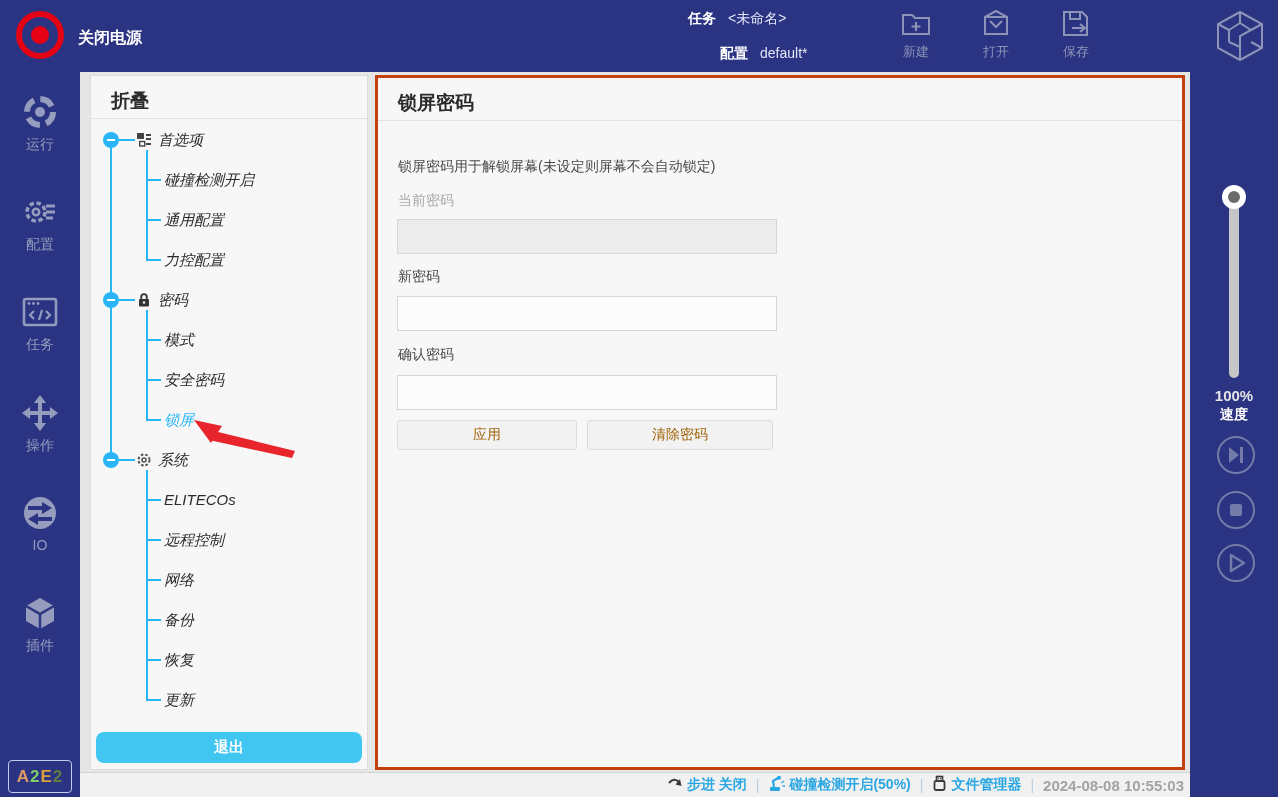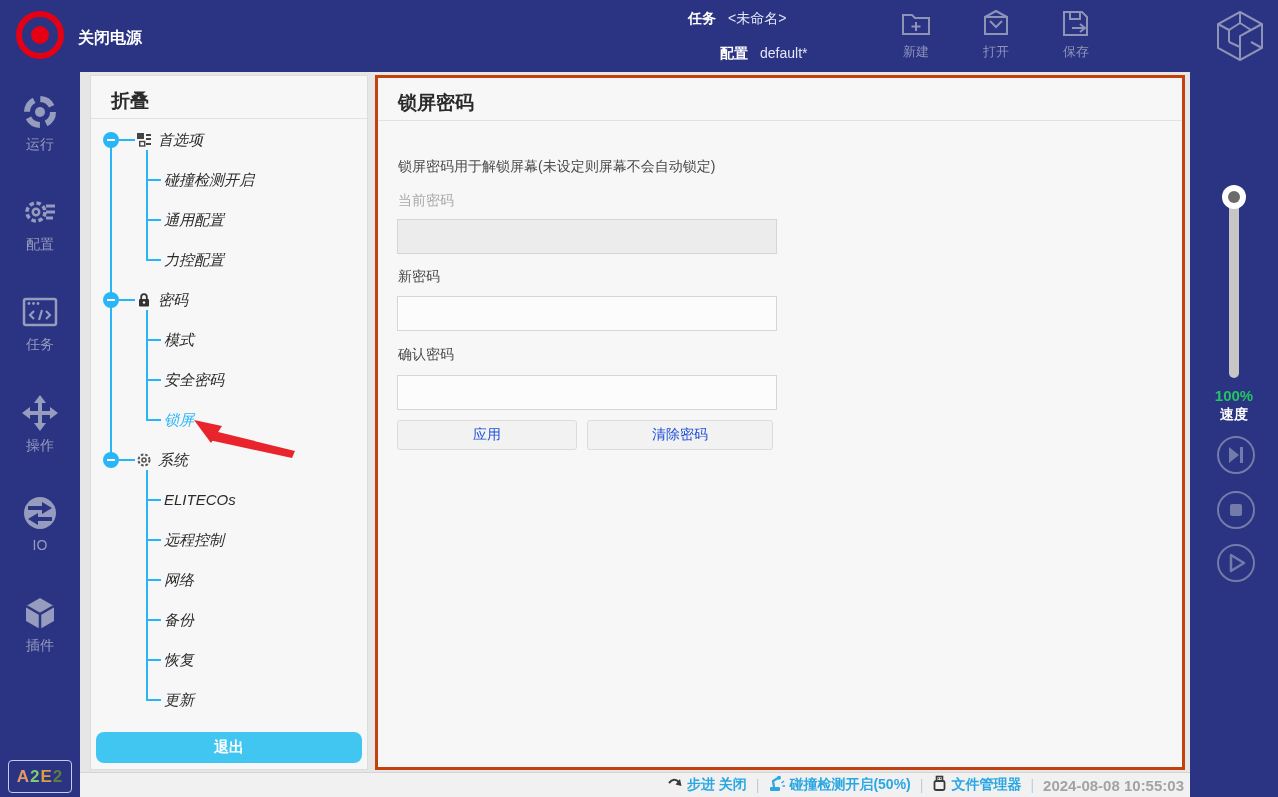--- a/index.html
+++ b/index.html
@@ -45,30 +45,30 @@
   .trunk { position:absolute; left:19px; top:64px; width:2px; height:320px; background:#29b6f6; }
   .ctrunk { position:absolute; left:55px; width:2px; background:#29b6f6; }
   .exit-btn { position:absolute; left:5px; bottom:6px; width:266px; height:31px; background:#41c6f2; border:none; border-radius:8px; color:#ffffff; font-size:15px; font-weight:bold; font-family:"Liberation Sans",sans-serif; cursor:pointer; }
 
   
   .desc-text { position:absolute; left:20px; top:80px; font-size:14px; color:#4a4a4a; }
   .fld-label { position:absolute; left:20px; font-size:14px; color:#4a4a4a; }
   .fld-label.dim { color:#a9a9a9; }
   .fld-input { position:absolute; left:19px; width:380px; height:35px; border:1px solid #d6d6d6; background:#fcfcfc; padding:0 8px; font-size:14px; font-family:"Liberation Sans",sans-serif; }
   .fld-input:disabled { background:#ececec; }
-  .form-btn { position:absolute; height:30px; background:#f2f2f2; border:1px solid #dcdcdc; border-radius:3px; color:#1d4ed8; font-size:14px; font-family:"Liberation Sans",sans-serif; cursor:pointer; }
+  .form-btn { position:absolute; height:30px; background:#f2f2f2; border:1px solid #dcdcdc; border-radius:3px; color:#a16207; font-size:14px; font-family:"Liberation Sans",sans-serif; cursor:pointer; }
 
   
   .rsidebar { position:absolute; left:1190px; top:72px; width:88px; height:725px; background:#2b3383; }
   .rs-center { position:absolute; left:0; width:88px; text-align:center; }
   .rs-label { font-size:14px; color:#959cbd; }
   .slider-track { position:absolute; left:39px; top:118px; width:10px; height:188px; background:#c6c6c6; border-radius:5px; }
   .slider-handle { position:absolute; left:32px; top:113px; width:24px; height:24px; background:#ffffff; border-radius:50%; cursor:pointer; }
   .slider-handle::after { content:""; position:absolute; left:6px; top:6px; width:12px; height:12px; border-radius:50%; background:#6b6b6b; }
-  .speed-val { position:absolute; left:0; top:315px; width:88px; text-align:center; color:#22c55e; font-size:15px; font-weight:bold; }
+  .speed-val { position:absolute; left:0; top:315px; width:88px; text-align:center; color:#e5e5e5; font-size:15px; font-weight:bold; }
   .speed-lbl { position:absolute; left:0; top:334px; width:88px; text-align:center; color:#ffffff; font-size:14px; font-weight:bold; }
   .circ-btn { position:absolute; left:27px; width:38px; height:38px; border-radius:50%; border:2px solid #737BA8; background:transparent; cursor:pointer; }
 
   
   .statusbar { position:absolute; left:80px; top:772px; width:1110px; height:25px; background:#f1f1f1; border-top:1px solid #d4d4d4; display:flex; align-items:center; justify-content:flex-end; gap:9px; padding-right:6px; }
   .sb-item { display:flex; align-items:center; gap:4px; font-size:14px; font-weight:bold; color:#2aa7e2; }
   .sb-sep { color:#b9cfdd; font-size:14px; }
   .sb-date { color:#a3a3a3; font-size:15px; font-weight:bold; }
 
   

